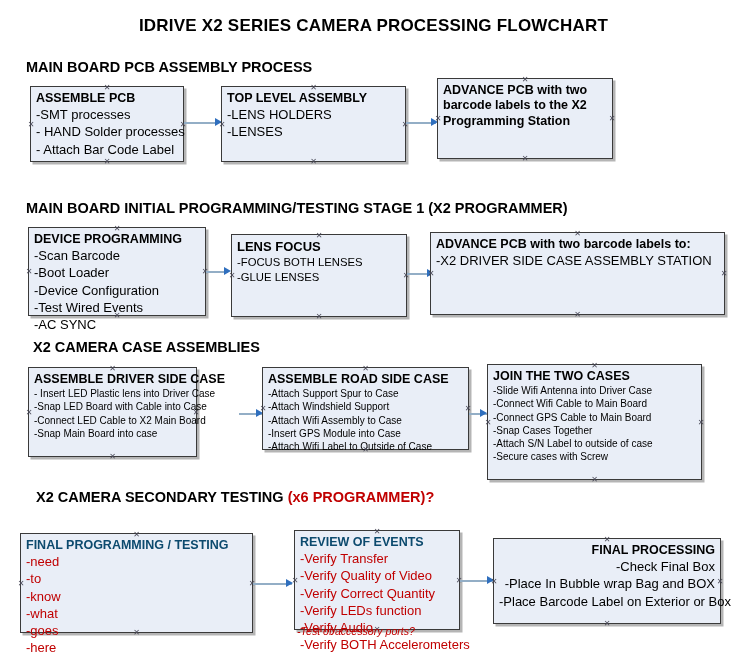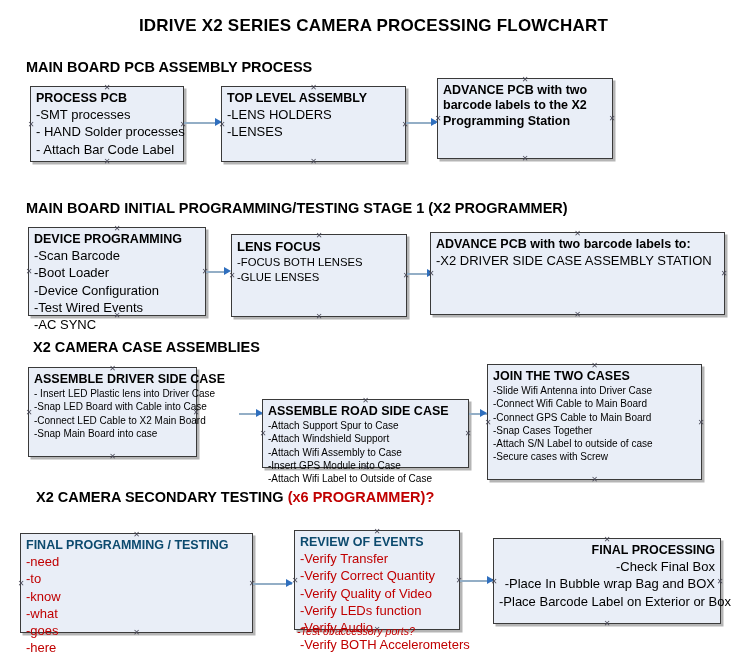--- a/index.html
+++ b/index.html
@@ -120,21 +120,21 @@
 
 <div id="canvas">
 
   <div class="doc-title">IDRIVE X2  SERIES CAMERA PROCESSING FLOWCHART</div>
 
   <div class="section-head" style="left:26px; top:59px;text-align:right;">
     <span>MAIN BOARD PCB ASSEMBLY PROCESS</span>
   </div>
 
   <div class="node" style="left:30px; top:86px; width:154px; height:76px;">
-    <div class="title">PROCESS PCB</div>
+    <div class="title">ASSEMBLE PCB</div>
     <div class="line">-SMT processes</div>
     <div class="line">- HAND Solder processes</div>
     <div class="line">- Attach Bar Code Label</div>
     <span class="cx" style="left:50%; top:0;"></span>
     <span class="cx" style="left:50%; top:100%;"></span>
     <span class="cx" style="left:0;    top:50%;"></span>
     <span class="cx" style="left:100%; top:50%;"></span>
   </div>
 
   <div class="conn" style="left:184px; top:122px; width:34px;"></div>
@@ -215,21 +215,21 @@
     <div class="line sm">-Snap Main Board into case</div>
     <span class="cx" style="left:50%; top:0;"></span>
     <span class="cx" style="left:50%; top:100%;"></span>
     <span class="cx" style="left:0;    top:50%;"></span>
     <span class="cx" style="left:100%; top:50%;"></span>
   </div>
 
   <div class="conn" style="left:239px; top:413px; width:24px;"></div>
   <div class="arrowhead" style="left:256px; top:409px;"></div>
 
-  <div class="node" style="left:262px; top:367px; width:207px; height:69px;margin-top:32px;">
+  <div class="node" style="left:262px; top:367px; width:207px; height:83px;">
     <div class="title">ASSEMBLE ROAD SIDE CASE</div>
     <div class="line sm">-Attach Support Spur to Case</div>
     <div class="line sm">-Attach Windshield Support</div>
     <div class="line sm">-Attach Wifi Assembly to Case</div>
     <div class="line sm">-Insert GPS Module into Case</div>
     <div class="line sm">-Attach Wifi Label to Outside of Case</div>
     <span class="cx" style="left:50%; top:0;"></span>
     <span class="cx" style="left:50%; top:100%;"></span>
     <span class="cx" style="left:0;    top:50%;"></span>
     <span class="cx" style="left:100%; top:50%;"></span>
@@ -269,22 +269,22 @@
     <span class="cx" style="left:0;    top:50%;"></span>
     <span class="cx" style="left:100%; top:50%;"></span>
   </div>
 
   <div class="conn" style="left:253px; top:583px; width:39px;"></div>
   <div class="arrowhead" style="left:286px; top:579px;"></div>
 
   <div class="node red" style="left:294px; top:530px; width:166px; height:100px;">
     <div class="title">REVIEW OF EVENTS</div>
     <div class="line">-Verify Transfer</div>
+    <div class="line">-Verify Quality of Video</div>
     <div class="line">-Verify Correct Quantity</div>
-    <div class="line">-Verify Quality of Video</div>
     <div class="line">-Verify LEDs function</div>
     <div class="line">-Verify Audio</div>
     <div class="line">-Verify BOTH Accelerometers</div>
     <span class="cx" style="left:50%; top:0;"></span>
     <span class="cx" style="left:50%; top:100%;"></span>
     <span class="cx" style="left:0;    top:50%;"></span>
     <span class="cx" style="left:100%; top:50%;"></span>
   </div>
   <div class="overflow-line" style="left:297px; top:625px;font-style:italic;">-Test of accessory ports?</div>
 

